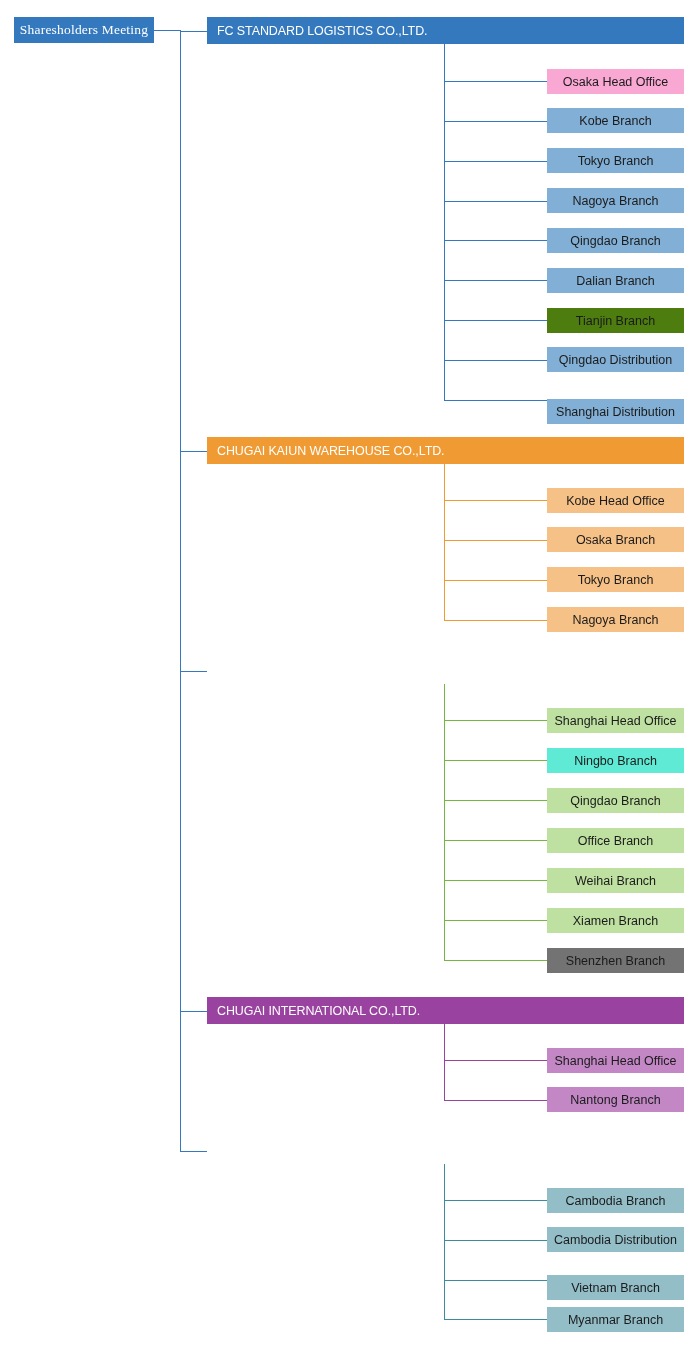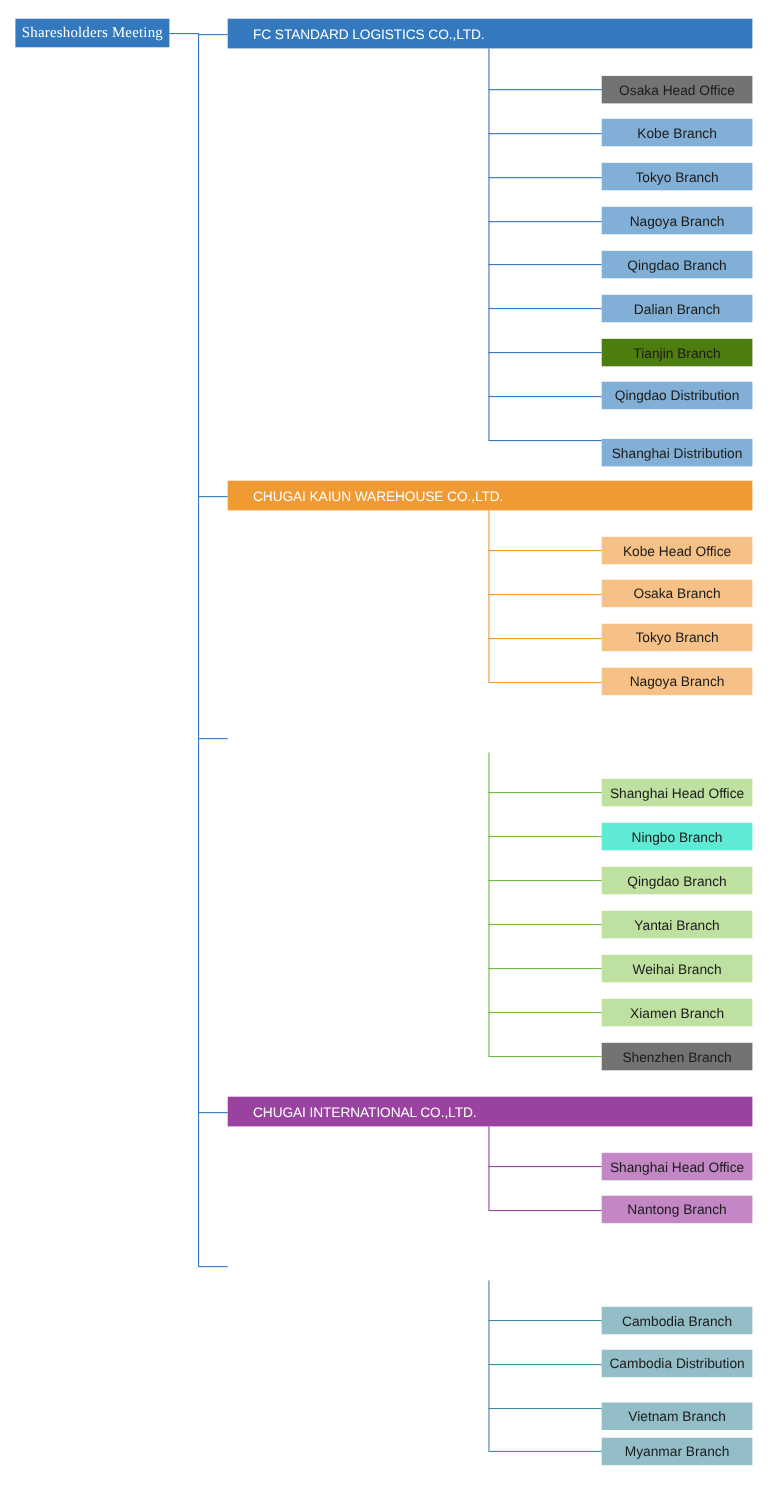--- a/index.html
+++ b/index.html
@@ -36,21 +36,21 @@
   .company-header {
     position: absolute;
     left: 207px;
     width: 477px;
     height: 27px;
     color: #ffffff;
     font-size: 12.5px;
     display: flex;
     align-items: center;
     box-sizing: border-box;
-    padding-left: 23px;
+    padding-left: 10px;
     letter-spacing: -0.1px;
     white-space: nowrap;
   }
   .child-box {
     position: absolute;
     left: 547px;
     width: 137px;
     height: 25px;
     color: #1b1b1b;
     font-size: 12.5px;
@@ -109,38 +109,38 @@
       <div class="line-h" style="left: 444px; top: 1100px; width: 103px; background: rgb(154, 66, 160);"></div>
       <div class="line-h" style="left: 180px; top: 1150.5px; width: 27px; background: rgb(52, 120, 190);"></div>
       <div class="line-v" style="left: 444px; top: 1164px; height: 155.4px; background: rgb(62, 139, 160);"></div>
       <div class="line-h" style="left: 444px; top: 1200px; width: 103px; background: rgb(62, 139, 160);"></div>
       <div class="line-h" style="left: 444px; top: 1240px; width: 103px; background: rgb(62, 139, 160);"></div>
       <div class="line-h" style="left: 444px; top: 1280px; width: 103px; background: rgb(62, 139, 160);"></div>
       <div class="line-h" style="left: 444px; top: 1319px; width: 103px; background: rgb(62, 139, 160);"></div>
     </div>
 
 <div class="company-header" style="top: 17px; background: rgb(52, 120, 190);">FC STANDARD LOGISTICS CO.,LTD.</div>
-    <div class="child-box" style="top: 69px; background: #737373;">Osaka Head Office</div>
+    <div class="child-box" style="top: 69px; background: #f9a8d4;">Osaka Head Office</div>
     <div class="child-box" style="top: 108px; background: rgb(130, 175, 213);">Kobe Branch</div>
     <div class="child-box" style="top: 148px; background: rgb(130, 175, 213);">Tokyo Branch</div>
     <div class="child-box" style="top: 188px; background: rgb(130, 175, 213);">Nagoya Branch</div>
     <div class="child-box" style="top: 228px; background: rgb(130, 175, 213);">Qingdao Branch</div>
     <div class="child-box" style="top: 268px; background: rgb(130, 175, 213);">Dalian Branch</div>
     <div class="child-box" style="top: 308px; background: #4d7c0f;">Tianjin Branch</div>
     <div class="child-box" style="top: 347px; background: rgb(130, 175, 213);">Qingdao Distribution</div>
     <div class="child-box" style="top: 387px; background: rgb(130, 175, 213); margin-top: 12px;">Shanghai Distribution</div>
     <div class="company-header" style="top: 437px; background: rgb(239, 154, 50);">CHUGAI KAIUN WAREHOUSE CO.,LTD.</div>
     <div class="child-box" style="top: 488px; background: rgb(246, 193, 134);">Kobe Head Office</div>
     <div class="child-box" style="top: 527px; background: rgb(246, 193, 134);">Osaka Branch</div>
     <div class="child-box" style="top: 567px; background: rgb(246, 193, 134);">Tokyo Branch</div>
     <div class="child-box" style="top: 607px; background: rgb(246, 193, 134);">Nagoya Branch</div>
     <div class="child-box" style="top: 708px; background: rgb(190, 224, 160);">Shanghai Head Office</div>
     <div class="child-box" style="top: 748px; background: #5eead4;">Ningbo Branch</div>
     <div class="child-box" style="top: 788px; background: rgb(190, 224, 160);">Qingdao Branch</div>
-    <div class="child-box" style="top: 828px; background: rgb(190, 224, 160);">Yantai Branch</div>
+    <div class="child-box" style="top: 828px; background: rgb(190, 224, 160);">Office Branch</div>
     <div class="child-box" style="top: 868px; background: rgb(190, 224, 160);">Weihai Branch</div>
     <div class="child-box" style="top: 908px; background: rgb(190, 224, 160);">Xiamen Branch</div>
     <div class="child-box" style="top: 948px; background: #737373;">Shenzhen Branch</div>
     <div class="company-header" style="top: 997px; background: rgb(154, 66, 160);">CHUGAI INTERNATIONAL CO.,LTD.</div>
     <div class="child-box" style="top: 1048px; background: rgb(195, 135, 198);">Shanghai Head Office</div>
     <div class="child-box" style="top: 1087px; background: rgb(195, 135, 198);">Nantong Branch</div>
     <div class="child-box" style="top: 1188px; background: rgb(147, 190, 200);">Cambodia Branch</div>
     <div class="child-box" style="top: 1227px; background: rgb(147, 190, 200);">Cambodia Distribution</div>
     <div class="child-box" style="top: 1275px; background: rgb(147, 190, 200);">Vietnam Branch</div>
     <div class="child-box" style="top: 1307px; background: rgb(147, 190, 200);">Myanmar Branch</div>

